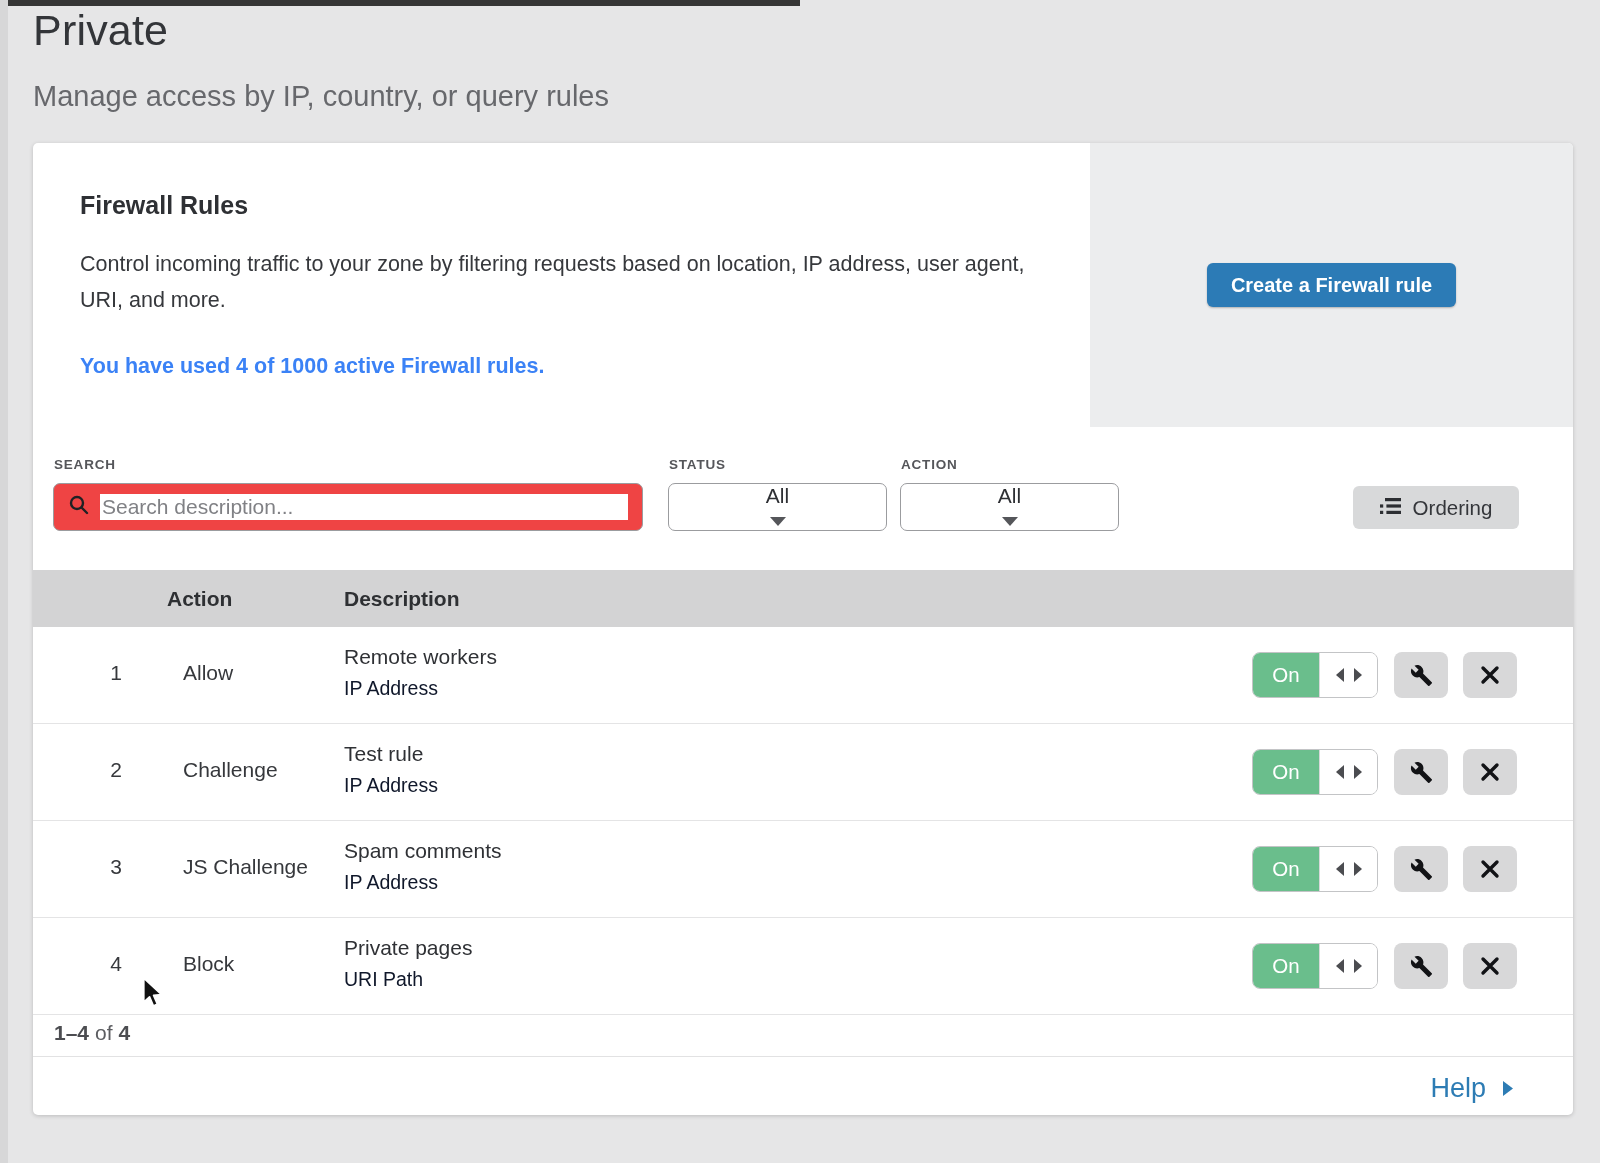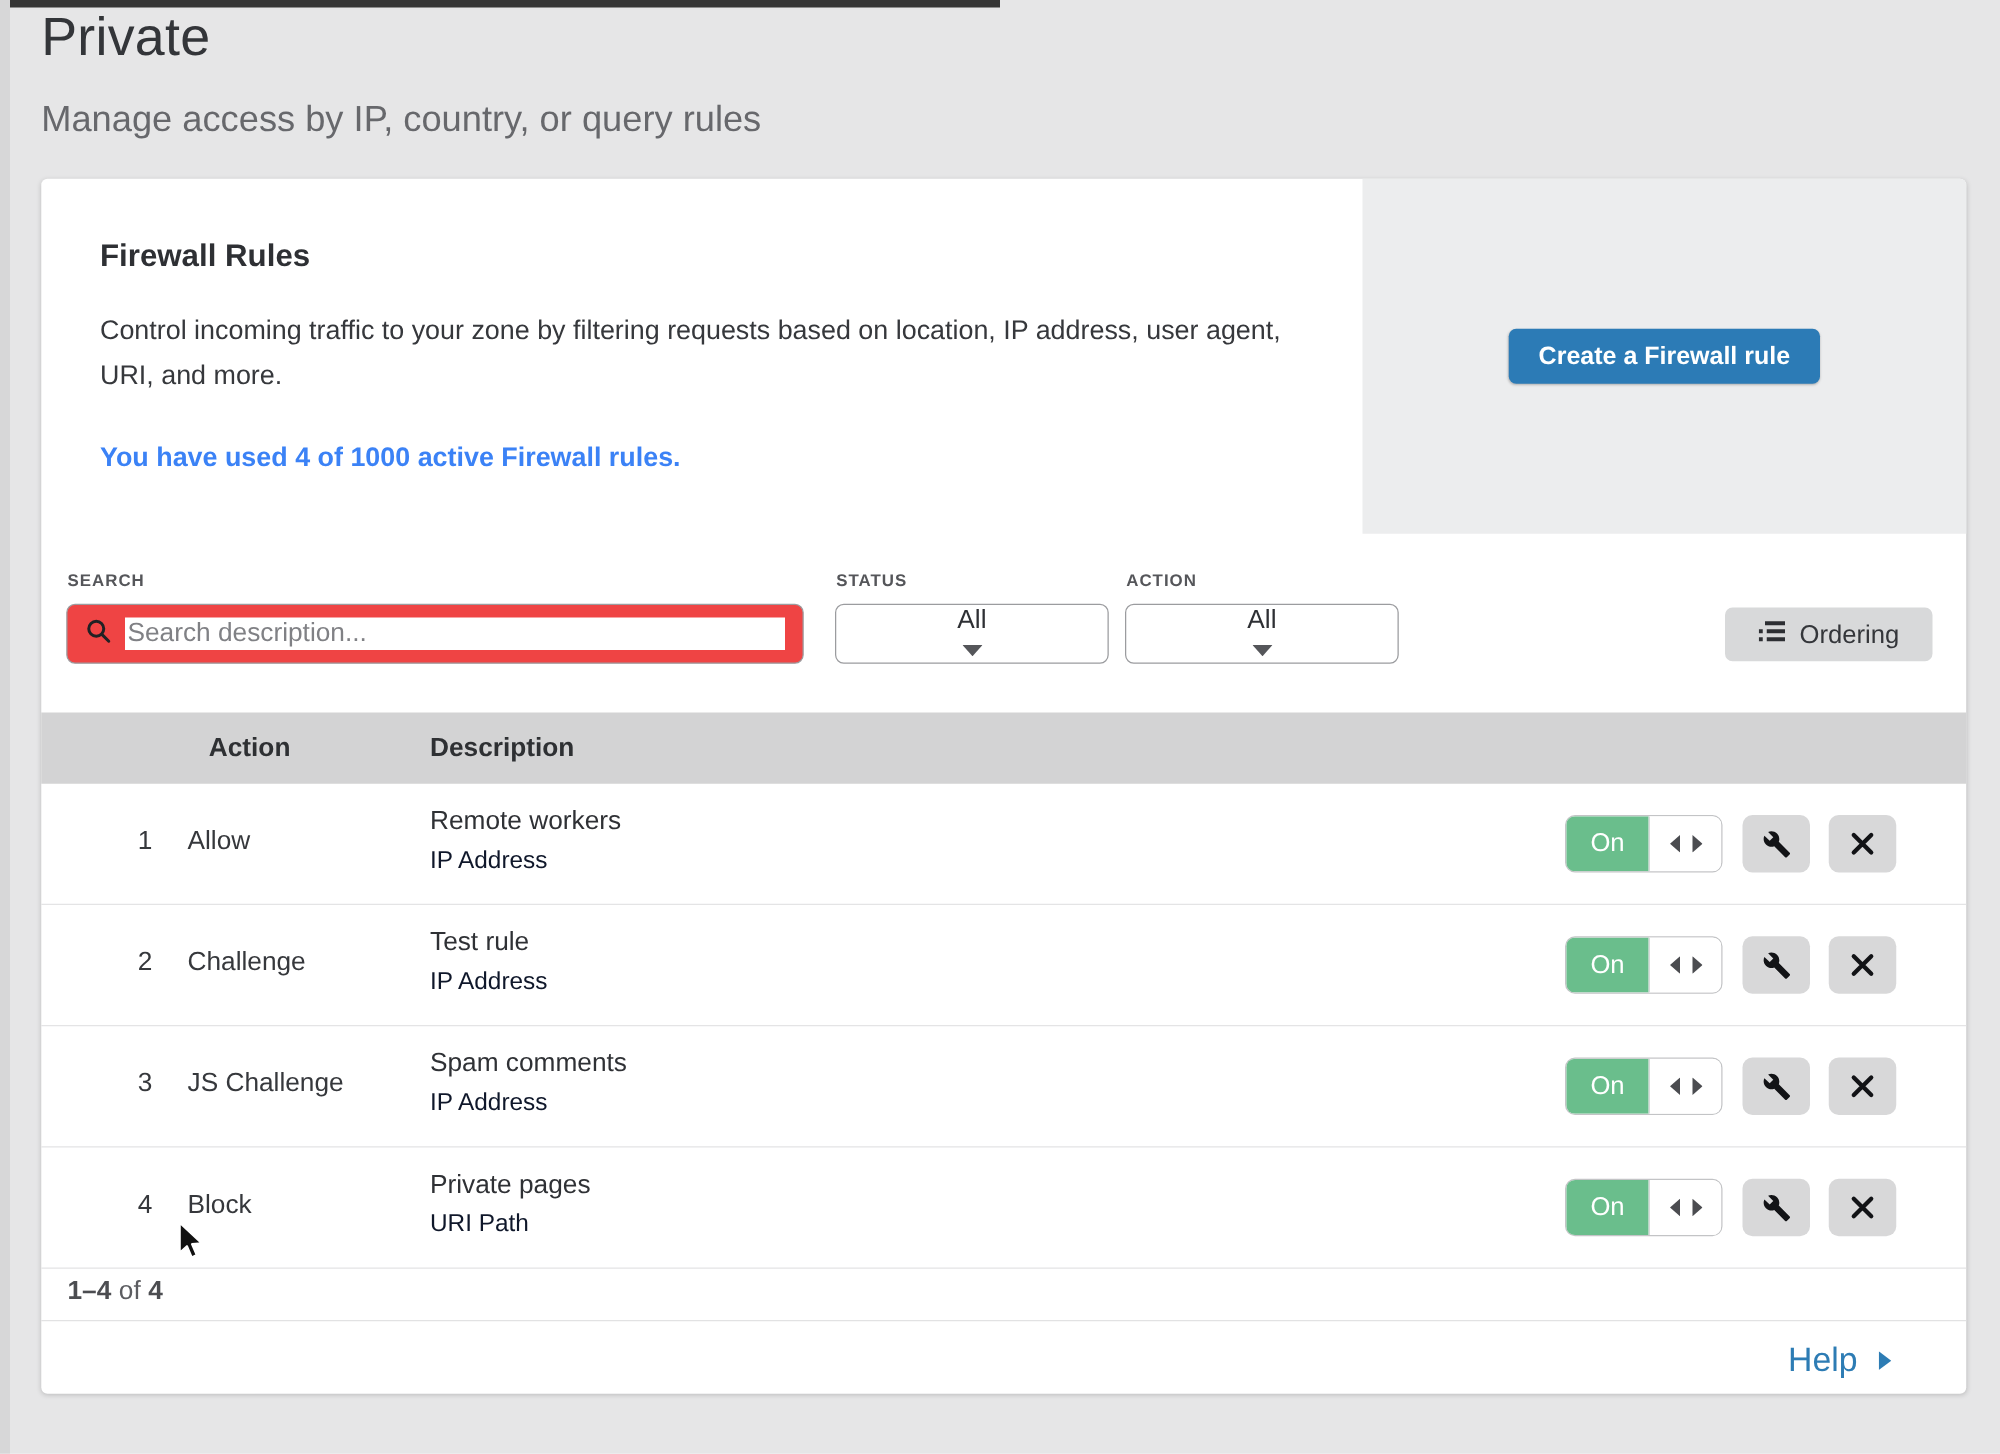--- a/index.html
+++ b/index.html
@@ -73,36 +73,36 @@
     box-sizing: border-box; padding: 0 16px; cursor: pointer; flex-direction: column;
   }
   .status-select { left: 635px; }
   .action-select { left: 867px; }
   .select .value { font-size: 21px; color: #2e3034; }
 
   .ordering-btn {
     position: absolute; left: 1320px; top: 343px; height: 43px; width: 166px;
     background: #d8d9da; border: none; border-radius: 6px;
     font-family: "Liberation Sans", sans-serif; font-size: 20.5px; color: #34363a;
-    display: flex; align-items: center; justify-content: center; gap: 11px; cursor: pointer; margin-left: 27px;
+    display: flex; align-items: center; justify-content: center; gap: 11px; cursor: pointer;
   }
 
   
   .table-head {
     position: absolute; left: 0; top: 427px; width: 1540px; height: 57px;
     background: #d3d3d4; display: flex; align-items: center;
   }
   .th { font-size: 21px; font-weight: 700; color: #2e3033; position: absolute; }
   .th-action { left: 134px; }
   .th-desc { left: 311px; }
 
   .rows { position: absolute; left: 0; top: 484px; width: 1540px; }
   .row { position: relative; height: 96px; border-bottom: 1px solid #e4e4e5; }
   .row .priority { position: absolute; left: 68px; top: 34px; width: 30px; text-align: center; font-size: 21px; color: #36383c; }
-  .row .action { position: absolute; left: 117px; top: 34px; font-size: 21px; color: #36383c; }
+  .row .action { position: absolute; left: 150px; top: 34px; font-size: 21px; color: #36383c; }
   .row .desc-title { position: absolute; left: 311px; top: 18px; font-size: 21px; color: #2f3135; }
   .row .desc-sub { position: absolute; left: 311px; top: 50px; font-size: 19.5px; color: #0f172a; }
 
   .toggle {
     position: absolute; left: 1219px; top: 25px; width: 126px; height: 46px;
     border: 1px solid #c3c4c6; border-radius: 8px; overflow: hidden;
     display: flex; box-sizing: border-box; cursor: pointer; background: #fff;
   }
   .toggle-on {
     width: 66px; background: #6abe8c; color: #fff;

